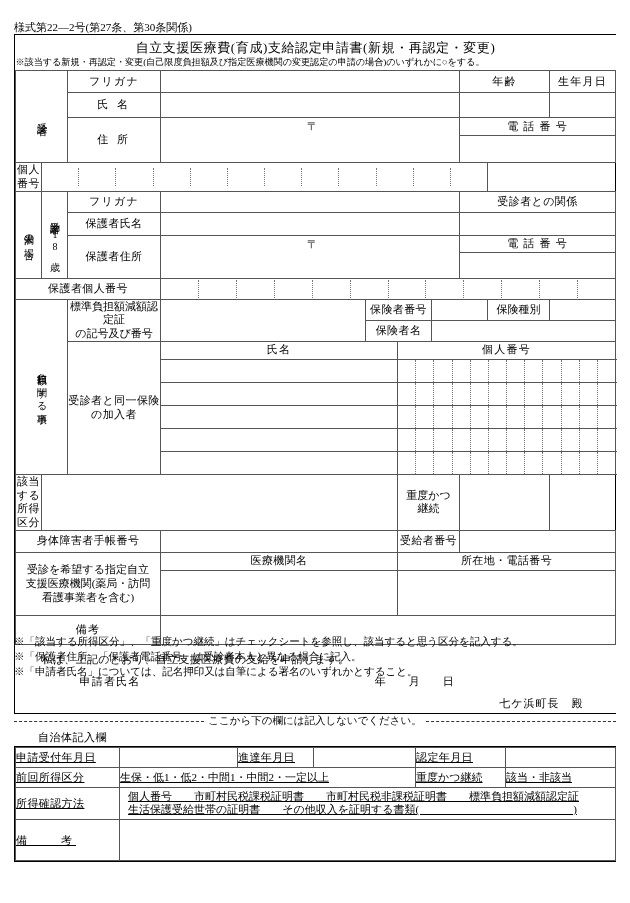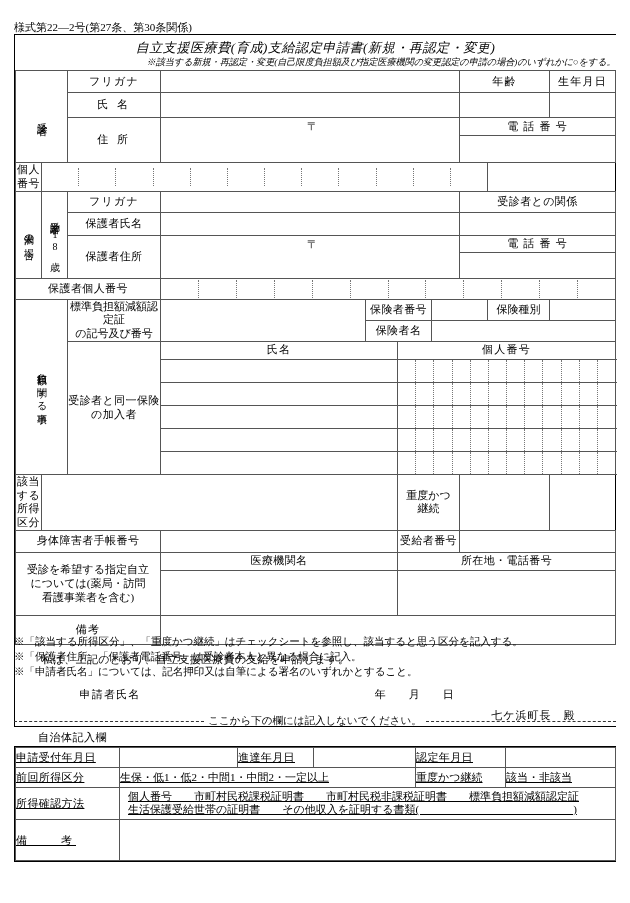--- a/index.html
+++ b/index.html
@@ -58,31 +58,30 @@
     background: #fff;
   }
   .nb-b { border-bottom: none !important; }
   .nb-l { border-left: none !important; }
   .nb-r { border-right: none !important; }
 
   
   .title-cell {
     border: none !important;
     padding: 4px 0 1px 0 !important;
-    font-style: italic;
   }
   .title-main {
     font-size: 13px;
     letter-spacing: 0.6px;
     text-align: center;
     line-height: 17px;
   }
   .title-note {
     font-size: 9.2px;
-    text-align: right;
+    text-align: left;
     line-height: 13px;
     letter-spacing: -0.1px;
     white-space: nowrap;
   }
 
   
   .vlabel {
     writing-mode: vertical-rl;
     text-orientation: upright;
     font-size: 10.5px;
@@ -137,41 +136,39 @@
     font-size: 11px;
     text-align: left;
     padding: 7px 0 0 26px !important;
     line-height: 15px;
     letter-spacing: 0.3px;
   }
   .sign-row {
     position: relative;
     height: 46px;
     font-size: 11px;
-    margin-top: 13px;
   }
   .sign-name {
     position: absolute;
     left: 64px;
     top: 8px;
     letter-spacing: 1.2px;
   }
   .sign-date {
     position: absolute;
     left: 348px;
     top: 8px;
     letter-spacing: 0.5px;
   }
   .sign-date span { display: inline-block; width: 34px; }
   .sign-to {
     position: absolute;
-    right: 40px;
+    right: 32px;
     top: 30px;
     letter-spacing: 1px;
-    font-family: Liberation Mono, monospace;
   }
 
   
   .notes {
     position: absolute;
     left: 14px;
     top: 634px;
     width: 602px;
     font-size: 10.6px;
     line-height: 15.2px;
@@ -526,21 +523,21 @@
       <tr>
         <td colspan="3" class="lbl-s" style="height:21px">身体障害者手帳番号</td>
         <td colspan="4"></td>
         <td colspan="2" class="lbl-s">受給者番号</td>
         <td colspan="3"></td>
       </tr>
 
       <tr>
         <td rowspan="2" colspan="3" class="lbl-xs">
           <div>受診を希望する指定自立</div>
-          <div>については(薬局・訪問</div>
+          <div>支援医療機関(薬局・訪問</div>
           <div>看護事業者を含む)</div>
         </td>
         <td colspan="4" style="height:17px" class="lbl-s">医療機関名</td>
         <td colspan="5" class="lbl-s">所在地・電話番号</td>
       </tr>
       <tr>
         <td colspan="4" style="height:44px"></td>
         <td colspan="5"></td>
       </tr>
 

